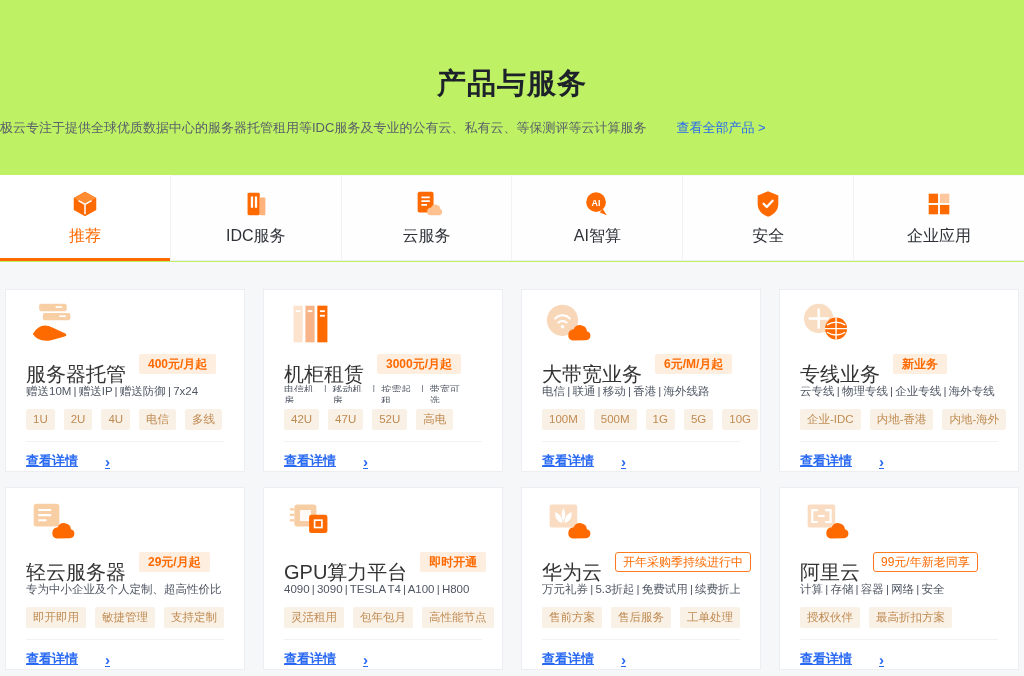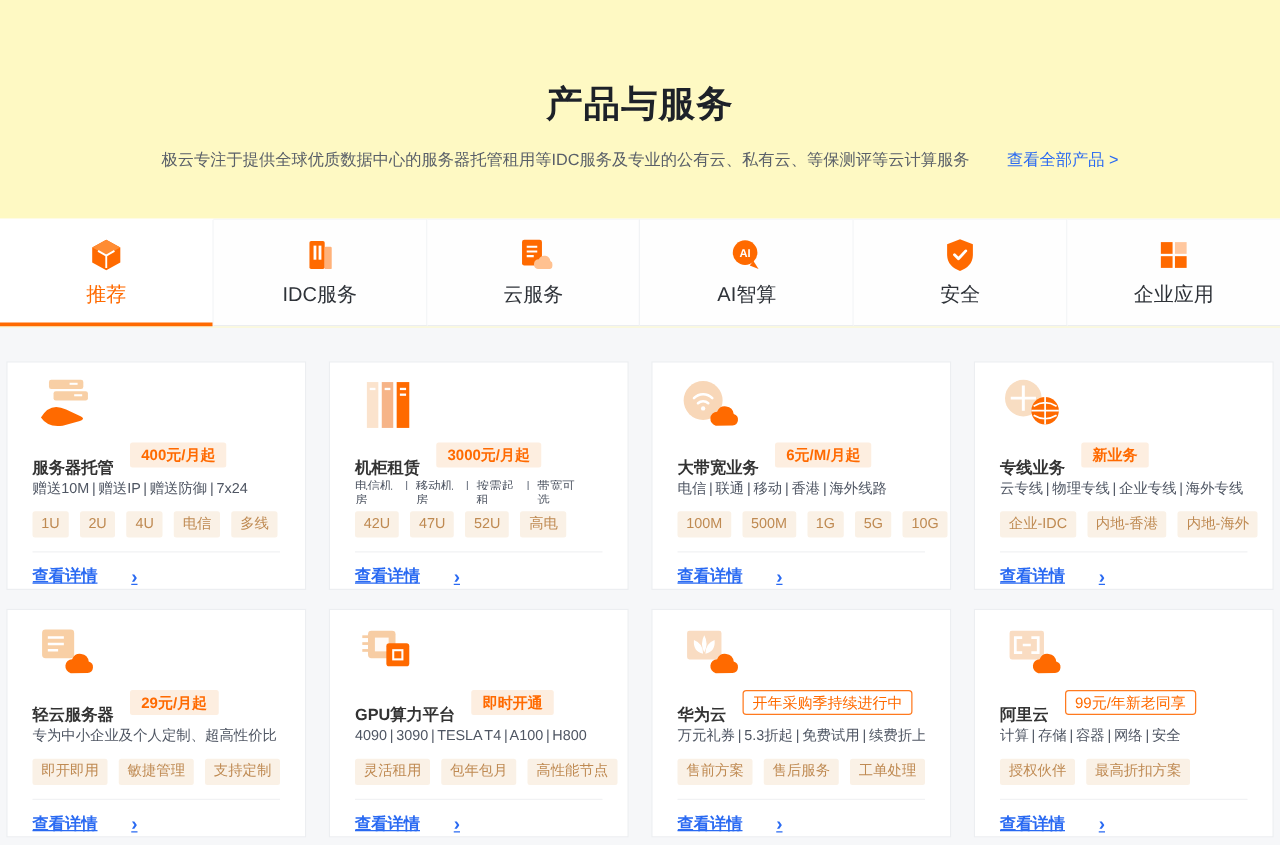--- a/index.html
+++ b/index.html
@@ -1,20 +1,20 @@
 <!DOCTYPE html>
 <html><head>
 <meta charset="utf-8">
 <style>
   html,body{margin:0;padding:0;background:#fff;}
-  .page{position:relative;width:1024px;height:676px;overflow:hidden;background:#fef9c3;
+  .page{position:relative;width:1024px;height:676px;overflow:hidden;background:#bef264;
         font-family:"Liberation Sans","DejaVu Sans",sans-serif;}
   .page-title{margin:0;padding-top:64px;text-align:center;font-size:29px;font-weight:700;
         color:#1d2129;letter-spacing:1px;}
-  .subtitle-row{margin-top:15px;display:flex;justify-content:center;align-items:center;gap:30px;
+  .subtitle-row{margin-top:15px;display:flex;justify-content:flex-start;align-items:center;gap:30px;
         font-size:13px;color:#5a6069;}
   .view-all{color:#2a6af2;cursor:pointer;text-decoration:none;}
 
   
   .tabs{position:absolute;top:175px;left:0;width:1024px;height:86px;display:flex;background:#fff;}
   .tab{flex:1;position:relative;display:flex;flex-direction:column;align-items:center;
         justify-content:center;gap:7px;cursor:pointer;background:#fefefe;
         border-right:1px solid #f1f3f5;border-top:1px solid #f6f7f9;border-bottom:1px solid #ebedf0;}
   .tab:last-child{border-right:none;}
   .tab-icon svg{width:30px;height:30px;display:block;}
@@ -26,21 +26,21 @@
   .lower-bg{position:absolute;left:0;top:262px;width:1024px;height:414px;background:#f6f7f9;}
 
   
   .cards{position:absolute;top:289px;left:5px;display:grid;
         grid-template-columns:repeat(4,240px);grid-auto-rows:183px;gap:15px 18px;}
   .card{background:#fff;border:1px solid #eceef1;box-sizing:border-box;
         padding:12px 20px 0;cursor:pointer;overflow:hidden;}
   .card-icon{display:block;height:44px;}
   .card-icon svg{width:52px;height:44px;display:block;}
   .title-row{display:flex;align-items:center;height:22px;margin-top:7px;}
-  .card-title{font-size:13px;font-weight:700;color:#333;white-space:nowrap;margin-top:20px;}
+  .card-title{font-size:20px;font-weight:400;color:#333;white-space:nowrap;margin-top:20px;}
   .badge{margin-left:13px;font-size:12px;line-height:1;white-space:nowrap;}
   .badge.filled{background:#fdeee0;color:#ff6a00;padding:4px 9px;border-radius:2px;font-weight:700;}
   .badge.outlined{border:1px solid #ff7a1f;color:#ff6a00;padding:3px 7px;border-radius:3px;background:#fff;}
   .desc{margin-top:9px;height:21px;font-size:11.5px;color:#4f5663;white-space:nowrap;
         overflow:hidden;line-height:15px;word-spacing:-1px;}
   .desc.clipped{white-space:normal;font-size:10px;line-height:11px;word-spacing:0;
         -webkit-mask-image:repeating-linear-gradient(to bottom,#000 0,#000 8px,transparent 8px,transparent 11px);
         mask-image:repeating-linear-gradient(to bottom,#000 0,#000 8px,transparent 8px,transparent 11px);}
   .desc.clipped .seg{display:inline-block;width:34px;vertical-align:top;}
   .desc.clipped .sep{display:inline-block;vertical-align:top;padding:0 6px;color:#6b7280;}

